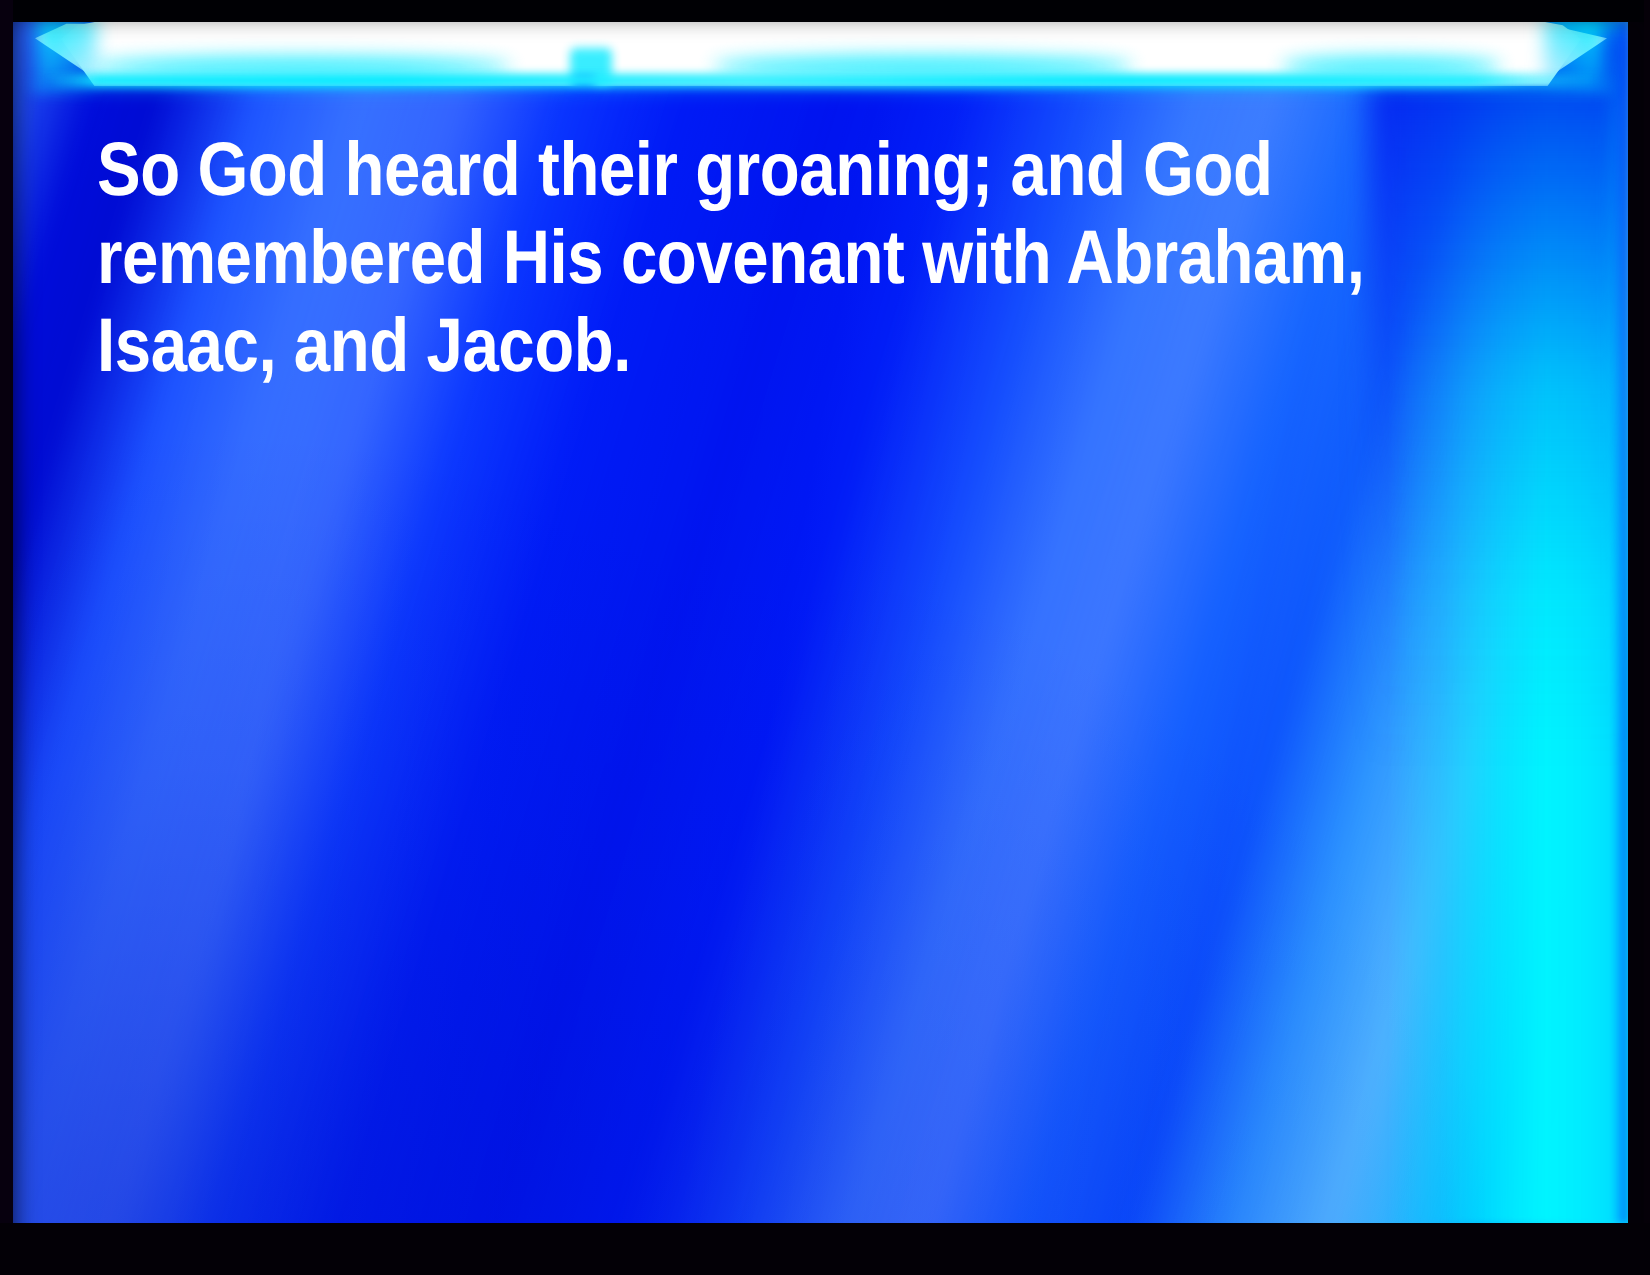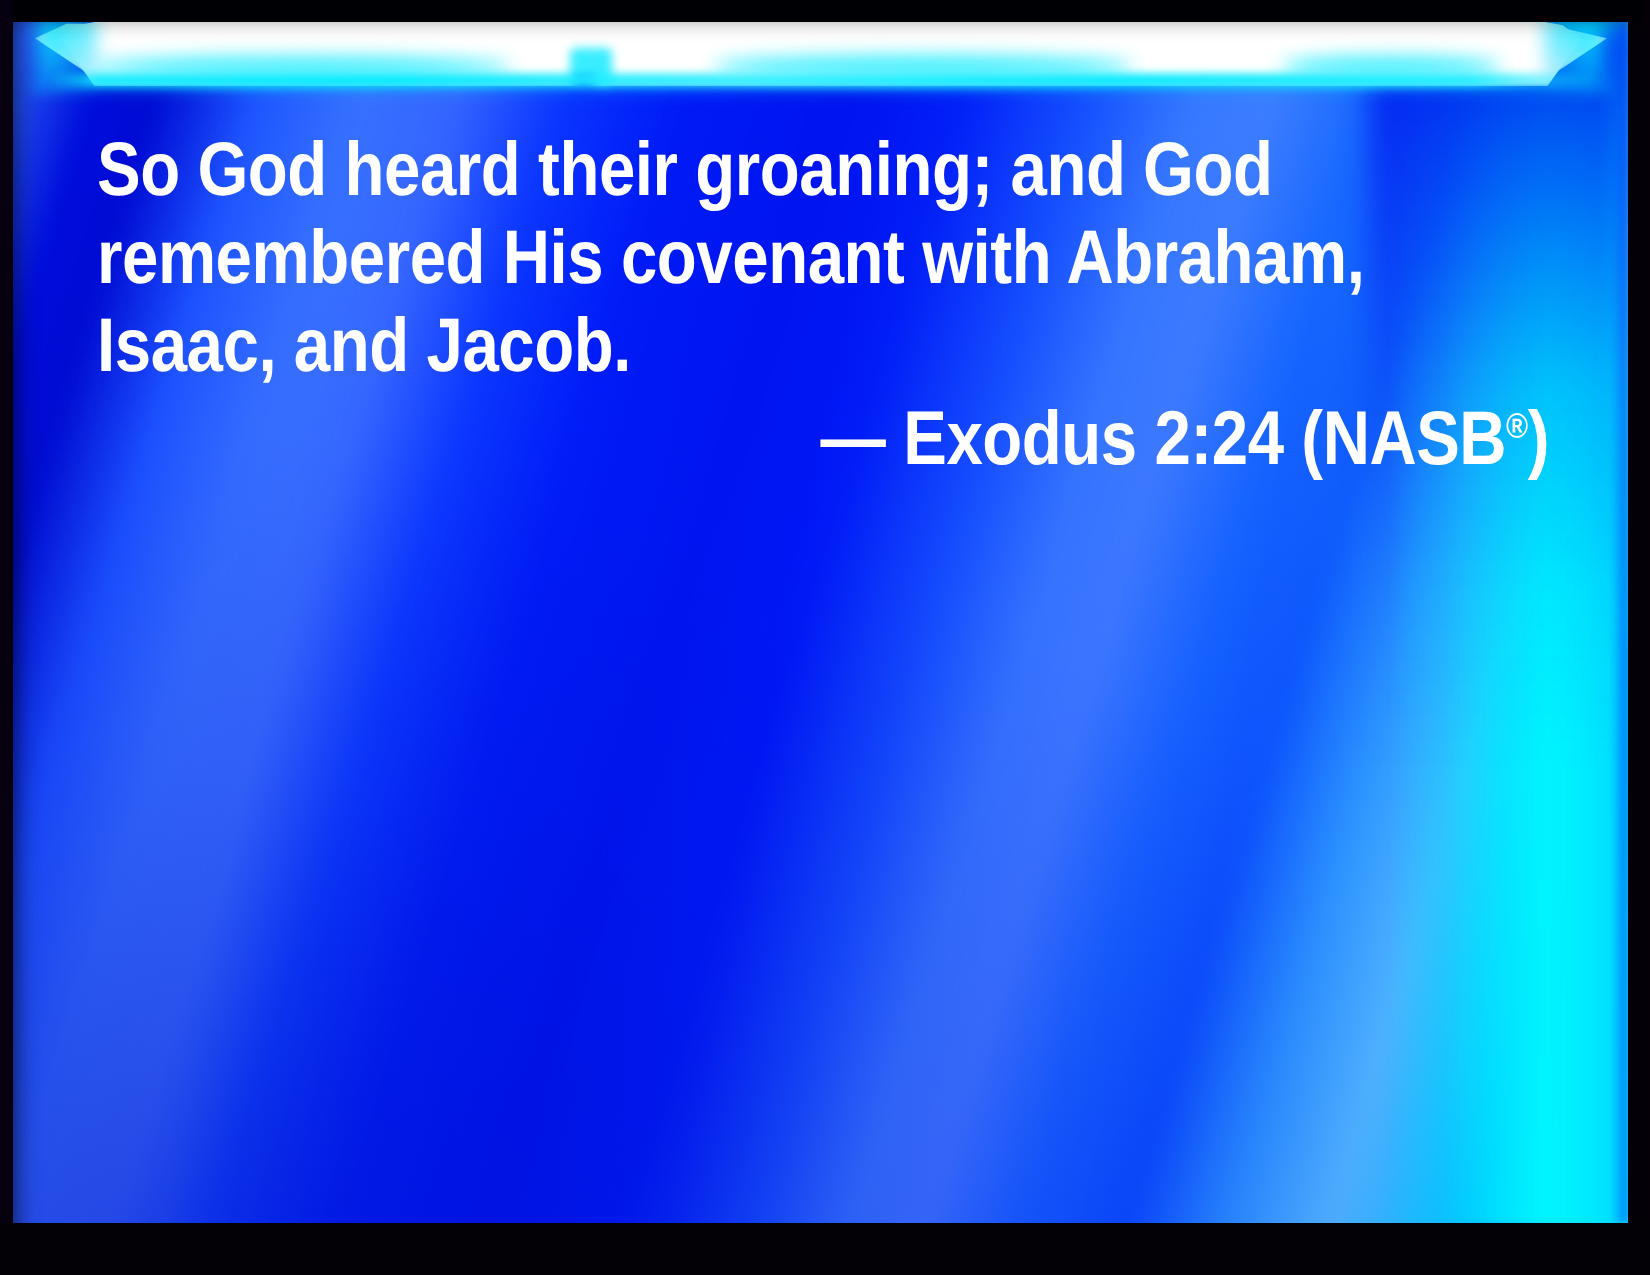--- a/index.html
+++ b/index.html
@@ -271,23 +271,20 @@
       <div class="tb-notch-tail"></div>
       <div class="tb-cyanline"></div>
       <div class="tb-underglow"></div>
     </div>
 
     <div id="verse-block">
       <div class="verse-line">So God heard their groaning; and God</div>
       <div class="verse-line">remembered His covenant with Abraham,</div>
       <div class="verse-line">Isaac, and Jacob.</div>
 
-      <div id="attribution">
-        <span class="attr-inner"><span>— Exodus 2:24 (NASB</span><span class="reg">®</span><span>)</span></span>
-      </div>
     </div>
 
   </div>
 
   <div id="edge-vignette"></div>
   <div id="frame-top"></div>
   <div id="frame-left"></div>
   <div id="frame-right"></div>
   <div id="frame-bottom"></div>
 

